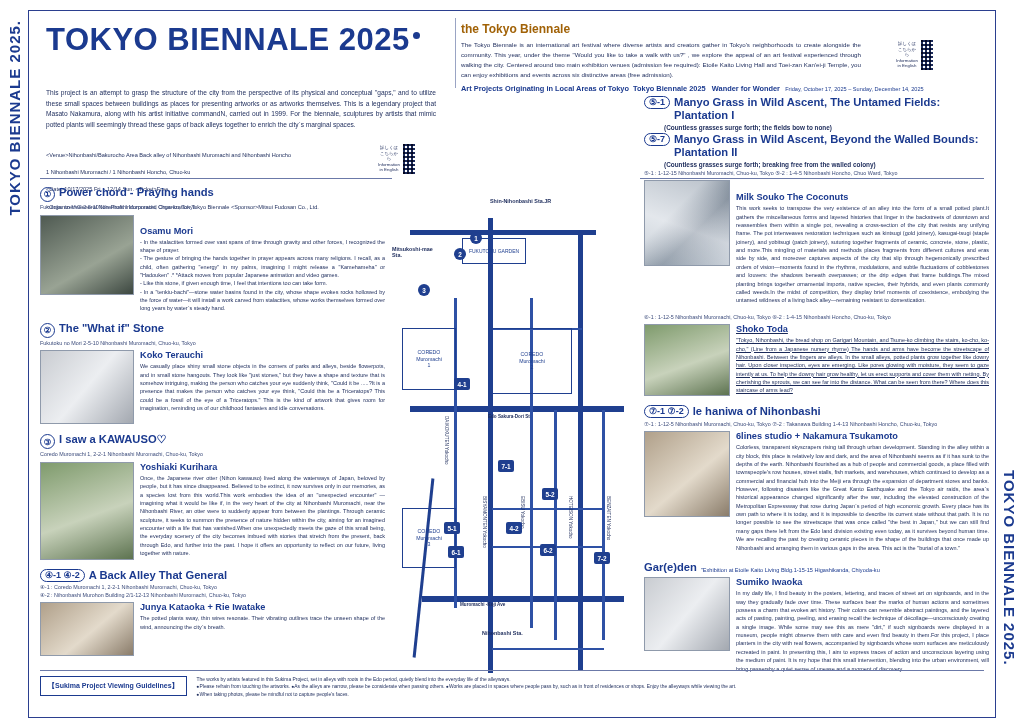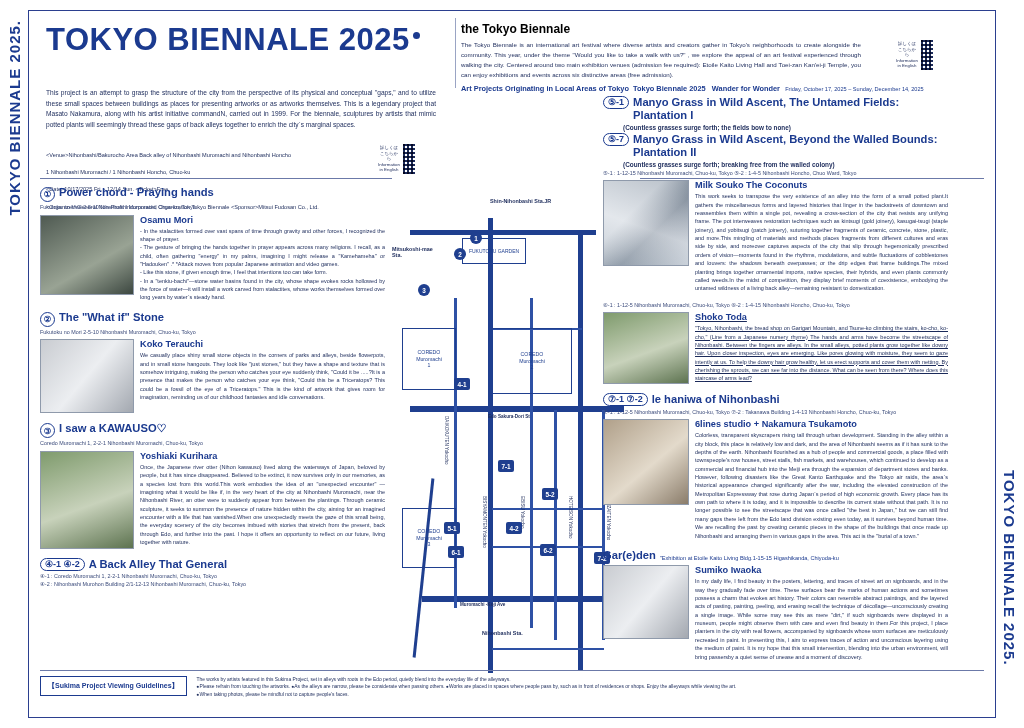--- a/index.html
+++ b/index.html
@@ -49,28 +49,28 @@
     font-size:5.6px;line-height:1.55;color:#1b2a5a;
   }
   .qr-box{position:absolute;width:38px;height:38px;}
   .qr{width:30px;height:30px;background:
      repeating-linear-gradient(0deg,#1b2a5a 0 2px,#fff 2px 4px),
      repeating-linear-gradient(90deg,#1b2a5a 0 2px,#fff 2px 4px);
      background-blend-mode:multiply;border:1px solid #fff;}
   .qr-label{font-size:4.4px;line-height:1.25;text-align:center;color:#1b2a5a;}
 
   
-  .tb-title{position:absolute;left:461px;top:22px;font-size:12px;font-weight:bold;color:#000000;}
+  .tb-title{position:absolute;left:461px;top:22px;font-size:12px;font-weight:bold;color:#a16207;}
   .tb-body{position:absolute;left:461px;top:40px;width:400px;font-size:6.2px;line-height:1.62;text-align:justify;}
   .tb-strip{position:absolute;left:461px;top:84px;width:470px;font-size:7.4px;font-weight:bold;color:#1b3a8f;}
   .tb-strip .sep{font-weight:normal;}
 
   
   .col-left{position:absolute;left:40px;top:186px;width:345px;}
-  .col-right{position:absolute;left:603px;top:96px;width:345px;}
+  .col-right{position:absolute;left:644px;top:96px;width:345px;}
 
   .sec{margin-bottom:9px;}
   .sec-h{
     font-size:11.2px;font-weight:bold;color:#1b3a8f;line-height:1.2;
     display:flex;align-items:flex-start;gap:4px;
   }
   .sec-h .num{
     display:inline-flex;align-items:center;justify-content:center;
     min-width:13px;height:13px;border:1px solid #1b3a8f;border-radius:50%;
     font-size:8.4px;line-height:1;flex:0 0 auto;margin-top:1px;
@@ -170,21 +170,21 @@
   <div class="col-left">
 
     <div class="sec">
       <div class="sec-h">
         <span class="num">①</span>
         <span>Power chord - Praying hands</span>
       </div>
       <div class="sec-sub">Fukutoku no Mori 2-5-10 Nihonbashi Muromachi, Chuo-ku, Tokyo</div>
       <div class="row">
         <div class="photo dark" style="width:92px;height:78px;"></div>
-        <div style="flex:1;">
+        <div style="flex:1;margin-top:11px;">
           <div class="artist">Osamu Mori</div>
           <div class="body-txt" style="white-space:pre-line;">- In the stalactites formed over vast spans of time through gravity and other forces, I recognized the shape of prayer.
 - The gesture of bringing the hands together in prayer appears across many religions. I recall, as a child, often gathering "energy" in my palms, imagining I might release a "Kamehameha" or "Hadouken" .*    *Attack moves from popular Japanese animation and video games.
 - Like this stone, if given enough time, I feel that intentions too can take form.
 - In a "tenkiu-bachi"—stone water basins found in the city, whose shape evokes rocks hollowed by the force of water—it will install a work carved from stalactites, whose works themselves formed over long years by water`s steady hand.</div>
         </div>
       </div>
     </div>
 
     <div class="sec">
@@ -217,20 +217,27 @@
       </div>
     </div>
 
     <div class="sec">
       <div class="sec-h">
         <span style="font-size:9px;border:1px solid #1b3a8f;border-radius:7px;padding:0 4px;">④-1 ④-2</span>
         <span>A Back Alley That General</span>
       </div>
       <div class="sec-sub" style="white-space:pre-line;">④-1 : Coredo Muromachi 1, 2-2-1 Nihonbashi Muromachi, Chuo-ku, Tokyo
 ④-2 : Nihonbashi Murohon Building 2/1-12-13 Nihonbashi Muromachi, Chuo-ku, Tokyo</div>
+      <div class="row">
+        <div class="photo warm" style="width:92px;height:52px;"></div>
+        <div style="flex:1;">
+          <div class="artist">Junya Kataoka + Rie Iwatake</div>
+          <div class="body-txt">The potted plants sway, thin wires resonate. Their vibrating outlines trace the unseen shape of the wind, announcing the city`s breath.</div>
+        </div>
+      </div>
     </div>
   </div>
 
   <div class="map">
 
     <div class="road" style="left:18px;top:52px;width:186px;height:5px;"></div>
     <div class="road" style="left:18px;top:228px;width:214px;height:6px;"></div>
     <div class="road" style="left:30px;top:418px;width:202px;height:6px;"></div>
     <div class="road" style="left:96px;top:40px;width:5px;height:455px;"></div>
     <div class="road" style="left:186px;top:52px;width:5px;height:440px;"></div>
@@ -289,21 +296,21 @@
       </div>
       <div style="font-size:6.4px;font-weight:bold;margin:1px 0 2px 20px;">(Countless grasses surge forth; the fields bow to none)</div>
       <div class="sec-h">
         <span style="font-size:9px;border:1px solid #1b3a8f;border-radius:7px;padding:0 4px;">⑤-7</span>
         <span>Manyo Grass in Wild Ascent, Beyond the Walled Bounds: Plantation II</span>
       </div>
       <div style="font-size:6.4px;font-weight:bold;margin:1px 0 2px 20px;">(Countless grasses surge forth; breaking free from the walled colony)</div>
       <div class="sec-sub">⑤-1 : 1-12-15 Nihonbashi Muromachi, Chuo-ku, Tokyo  ⑤-2 : 1-4-5 Nihonbashi Honcho, Chuo Ward, Tokyo</div>
       <div class="row">
         <div class="photo" style="width:84px;height:84px;"></div>
-        <div style="flex:1;">
+        <div style="flex:1;margin-top:12px;">
           <div class="artist">Milk Souko The Coconuts</div>
           <div class="body-txt">This work seeks to transpose the very existence of an alley into the form of a small potted plant.It gathers the miscellaneous forms and layered histories that linger in the backstreets of downtown and reassembles them within a single pot, revealing a cross-section of the city that resists any unifying frame. The pot interweaves restoration techniques such as kintsugi (gold joinery), kasugai-tsugi (staple joinery), and yobitsugi (patch joinery), suturing together fragments of ceramic, concrete, stone, plastic, and more.This mingling of materials and methods places fragments from different cultures and eras side by side, and moreover captures aspects of the city that slip through hegemonically prescribed orders of vision—moments found in the rhythms, modulations, and subtle fluctuations of cobblestones and louvers: the shadows beneath overpasses; or the drip edges that frame buildings.The mixed planting brings together ornamental imports, native species, their hybrids, and even plants commonly called weeds.In the midst of competition, they display brief moments of coexistence, embodying the untamed wildness of a living back alley—remaining resistant to domestication.</div>
         </div>
       </div>
     </div>
 
     <div class="sec">
       <div class="sec-sub">⑥-1 : 1-12-5 Nihonbashi Muromachi, Chuo-ku, Tokyo  ⑥-2 : 1-4-15 Nihonbashi Honcho, Chuo-ku, Tokyo</div>
       <div class="row">
         <div class="photo green" style="width:84px;height:70px;"></div>

